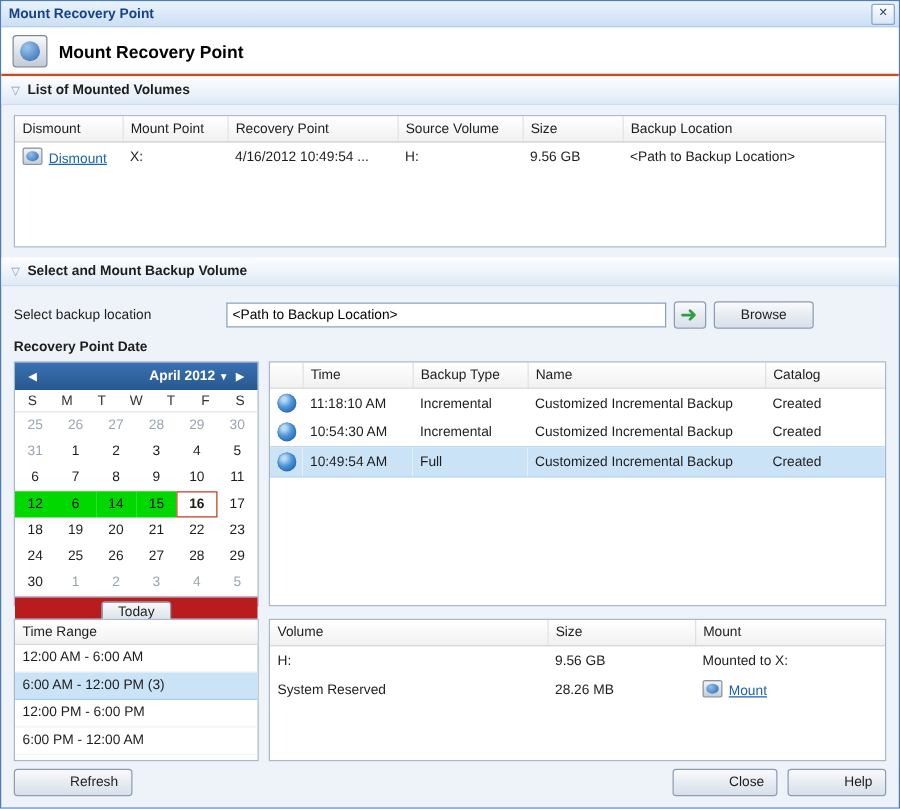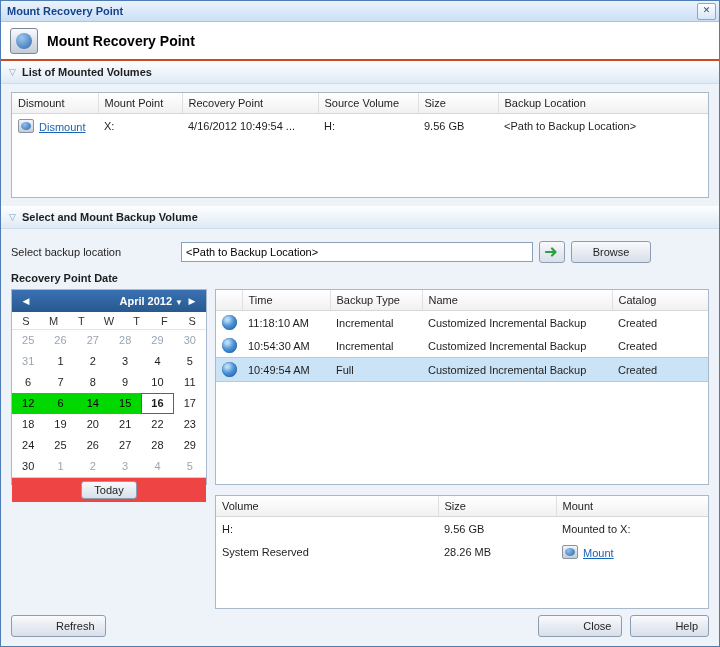--- a/index.html
+++ b/index.html
@@ -76,21 +76,21 @@
   .cal-title{flex:1;text-align:right;font-weight:bold;cursor:pointer;}
   .cal-dd{font-size:8px;margin-left:3px;}
   .cal-days{display:grid;grid-template-columns:repeat(7,1fr);flex:0 0 17px;align-items:center;
             text-align:center;color:#333;border-bottom:1px solid #dfe6ee;}
   .cal-grid{display:grid;grid-template-columns:repeat(6,1fr);grid-auto-rows:21px;
             text-align:center;flex:1;}
   .cal-cell{line-height:21px;cursor:pointer;box-sizing:border-box;}
   .cal-cell.muted{color:#9aa5b1;}
   .cal-cell.green{background:#00d800;color:#000;}
   .cal-cell.selected{border:1px solid #c33b22;line-height:19px;font-weight:bold;background:#fff;}
-  .cal-footer{flex:0 0 24px;background:#ef4444;border-top:1px solid #c2d4e8;
+  .cal-footer{flex:0 0 24px;background:#b91c1c;border-top:1px solid #c2d4e8;
               display:flex;align-items:center;justify-content:center;}
   .today-btn{height:18px;width:56px;padding:0;font-size:11px;line-height:15px;}
 
   
   .timerange{margin-top:10px;height:114px;border:1px solid #a9b8ca;background:#fff;box-sizing:border-box;}
   .tr-head{height:20px;background:linear-gradient(#fff,#f1f1f1);border-bottom:1px solid #d8d8d8;
            display:flex;align-items:center;padding:0 6px;box-sizing:border-box;}
   .tr-item{height:21px;line-height:20px;padding:0 6px;border-bottom:1px solid #eef1f5;cursor:pointer;}
   .tr-item.sel{background:#cbe3f7;border-bottom:1px solid #a9cdef;}
 
@@ -236,20 +236,29 @@
             <div class="cal-cell muted">2</div>
             <div class="cal-cell muted">3</div>
             <div class="cal-cell muted">4</div>
             <div class="cal-cell muted">5</div>
           </div>
         <div class="cal-footer">
           <button class="btn today-btn">Today</button>
         </div>
       </div>
 
+      <div class="timerange">
+        <div class="tr-head">Time Range</div>
+        <div>
+            <div class="tr-item">12:00 AM - 6:00 AM</div>
+            <div class="tr-item sel">6:00 AM - 12:00 PM (3)</div>
+            <div class="tr-item">12:00 PM - 6:00 PM</div>
+            <div class="tr-item">6:00 PM - 12:00 AM</div>
+          </div>
+      </div>
     </div>
 
     <div class="right">
       <div class="tbl-wrap backups-wrap">
         <table class="grid">
           <colgroup>
               <col style="width:26px">
               <col style="width:88px">
               <col style="width:92px">
               <col style="width:190px">

